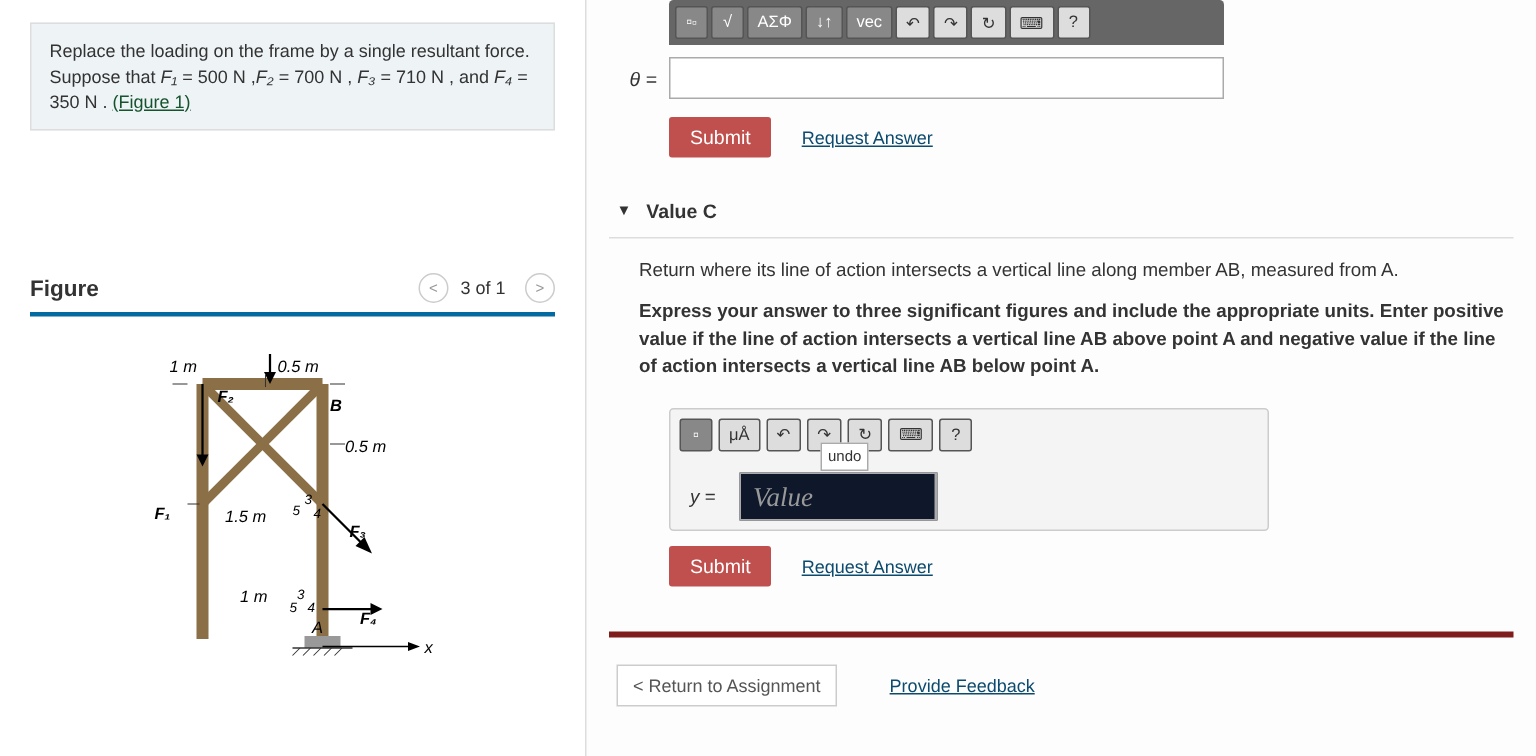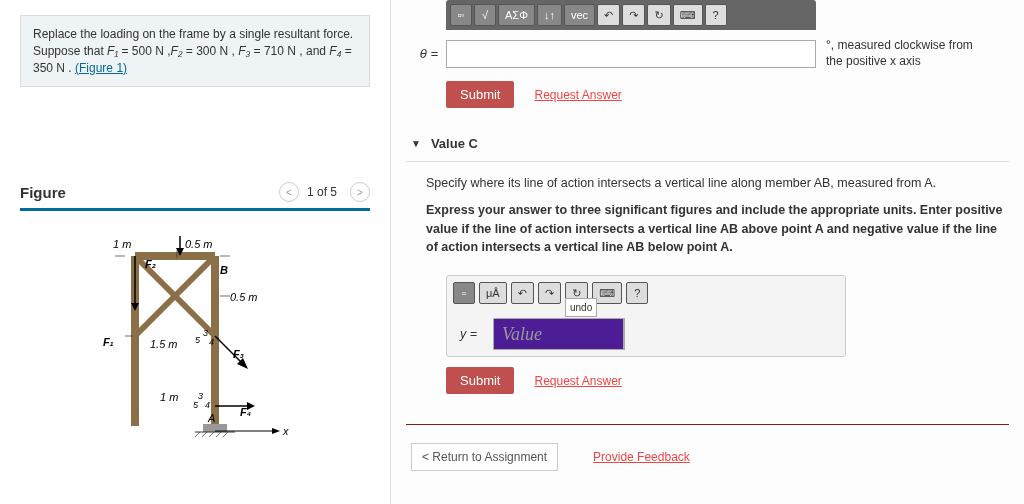--- a/index.html
+++ b/index.html
@@ -1,67 +1,67 @@
 <!DOCTYPE html>
 <html><head>
 <meta charset="utf-8">
 <style>
 * { box-sizing: border-box; margin: 0; padding: 0; }
 body { font-family: Arial, sans-serif; font-size: 13px; color: #333; background: #fff; width: 1024px; height: 504px; overflow: hidden; }
 .container { display: flex; height: 100%; }
 .left-panel { width: 390px; padding: 15px 20px; }
 .right-panel { flex: 1; padding: 0 15px; border-left: 1px solid #ddd; background: #fdfdfd; }
 .problem-box { background: #eef3f6; border: 1px solid #ddd; padding: 10px 12px; font-size: 12px; line-height: 1.4; }
-.problem-box a { color: #0369a1; text-decoration: underline; }
+.problem-box a { color: #14532d; text-decoration: underline; }
 .figure-section { margin-top: 95px; }
 .figure-head { display: flex; align-items: center; border-bottom: 3px solid #0369a1; padding-bottom: 6px; }
 .figure-head h3 { font-weight: bold; font-size: 15px; flex: 1; }
 .nav-btn { width: 20px; height: 20px; border: 1px solid #ccc; border-radius: 50%; background: #fff; color: #999; font-size: 10px; display: flex; align-items: center; justify-content: center; cursor: pointer; margin-left: 5px; }
 .nav-text { font-size: 12px; margin: 0 8px; }
 .figure-img { margin-top: 25px; text-align: center; font-size: 12px; font-style: italic; line-height: 1.4; color: #4c1d95; }
 .toolbar { background: #666; padding: 4px; display: flex; gap: 2px; margin-left: 40px; width: 370px; border-radius: 3px 3px 0 0; }
 .tool-btn { background: #888; color: #fff; border: 1px solid #555; padding: 3px 6px; font-size: 11px; cursor: pointer; border-radius: 2px; display: flex; align-items: center; justify-content: center; min-width: 22px; height: 22px; }
 .tool-btn.light { background: #ddd; color: #333; }
 .input-row { display: flex; align-items: center; margin: 8px 0 12px 0; }
 .input-label { width: 40px; text-align: right; padding-right: 8px; font-style: italic; }
 .big-input { border: 1px solid #aaa; height: 28px; padding: 0 6px; background: #fff; }
 .unit-text { font-size: 12px; margin-left: 10px; max-width: 160px; line-height: 1.3; }
 .submit-row { display: flex; align-items: center; gap: 20px; margin: 10px 0 18px 40px; }
 .submit-btn { background: #c0504d; color: #fff; border: none; padding: 6px 14px; font-size: 13px; border-radius: 2px; cursor: pointer; }
-.link { color: #ef4444; font-size: 12px; text-decoration: underline; cursor: pointer; }
+.link { color: #0c4a6e; font-size: 12px; text-decoration: underline; cursor: pointer; }
 .part-header { display: flex; align-items: center; padding: 10px 0 10px 5px; border-bottom: 1px solid #ddd; }
 .part-header .arrow { margin-right: 10px; font-size: 10px; }
 .part-header strong { font-size: 13px; }
 .part-body { padding: 12px 5px 12px 20px; font-size: 12.5px; line-height: 1.5; }
 .part-body .instr { font-weight: bold; margin-top: 8px; }
-.value-units { display: flex; align-items: center; border: 1px solid #aaa; background: #4c1d95; margin-left: 8px; }
+.value-units { display: flex; align-items: center; border: 1px solid #aaa; background: #0f172a; margin-left: 8px; }
 .value-units .val, .value-units .unit { padding: 4px 8px; color: #999; font-style: italic; font-family: serif; font-size: 18px; height: 30px; display: flex; align-items: center; }
 .value-units .val { width: 130px; border-right: 1px solid #aaa; }
 .value-units .unit { width: 100px; }
-.undo-label { position: absolute; font-size: 10px; border: 1px solid #aaa; padding: 1px 4px; background: #fff; top: -14px; left: 118px; }
+.undo-label { position: absolute; font-size: 10px; border: 1px solid #aaa; padding: 1px 4px; background: #fff; top: -14px; left: 100px; }
 .toolbar2 { display: flex; gap: 4px; margin-bottom: 2px; padding: 6px; }
 .answer-box { border: 1px solid #ccc; background: #f4f4f4; padding: 0; margin: 18px 0 10px 20px; width: 400px; border-radius: 3px; position: relative; }
 .vu-row { display: flex; align-items: center; padding: 6px 8px; position: relative; }
-.footer-row { border-top: 1px solid #7f1d1d; padding: 18px 5px; display: flex; align-items: center; gap: 35px; }
+.footer-row { border-top: 4px solid #7f1d1d; padding: 18px 5px; display: flex; align-items: center; gap: 35px; }
 .return-btn { border: 1px solid #ccc; padding: 6px 10px; font-size: 12px; color: #555; background: #fff; cursor: pointer; }
 </style>
 </head>
 <body>
 
 <div class="container">
   <div class="left-panel">
     <div class="problem-box">
-      <span>Replace the loading on the frame by a single resultant force. Suppose that </span><i>F₁</i><span> = 500 N ,</span><i>F₂</i><span> = 300 N , </span><i>F₃</i><span> = 710 N , and </span><i>F₄</i><span> = 350 N . </span><a href="#">(Figure 1)</a>
+      <span>Replace the loading on the frame by a single resultant force. Suppose that </span><i>F₁</i><span> = 500 N ,</span><i>F₂</i><span> = 700 N , </span><i>F₃</i><span> = 710 N , and </span><i>F₄</i><span> = 350 N . </span><a href="#">(Figure 1)</a>
     </div>
 
     <div class="figure-section">
       <div class="figure-head">
         <h3>Figure</h3>
         <span class="nav-btn">&lt;</span>
-        <span class="nav-text">1 of 5</span>
+        <span class="nav-text">3 of 1</span>
         <span class="nav-btn">&gt;</span>
       </div>
       <div class="figure-img">
         <svg width="220" height="230" viewBox="0 0 220 230">
           <line x1="50" y1="20" x2="130" y2="20" stroke="#8b6f47" stroke-width="8"></line>
           <line x1="50" y1="20" x2="50" y2="190" stroke="#8b6f47" stroke-width="8"></line>
           <line x1="130" y1="20" x2="130" y2="190" stroke="#8b6f47" stroke-width="8"></line>
           <line x1="50" y1="20" x2="130" y2="100" stroke="#8b6f47" stroke-width="6"></line>
           <line x1="50" y1="100" x2="130" y2="20" stroke="#8b6f47" stroke-width="6"></line>
           <rect x="118" y="188" width="24" height="8" fill="#999"></rect>
@@ -124,33 +124,32 @@
       <span class="tool-btn">vec</span>
       <span class="tool-btn light">↶</span>
       <span class="tool-btn light">↷</span>
       <span class="tool-btn light">↻</span>
       <span class="tool-btn light">⌨</span>
       <span class="tool-btn light">?</span>
     </div>
     <div class="input-row">
       <span class="input-label">θ =</span>
       <input class="big-input" style="width: 370px;">
-      <span class="unit-text">°, measured clockwise from the positive x axis</span>
     </div>
     <div class="submit-row">
       <button class="submit-btn">Submit</button>
       <span class="link">Request Answer</span>
     </div>
 
     <div class="part-header">
       <span class="arrow">▼</span>
       <strong>Value C</strong>
     </div>
     <div class="part-body">
-      <div>Specify where its line of action intersects a vertical line along member AB, measured from A.</div>
+      <div>Return where its line of action intersects a vertical line along member AB, measured from A.</div>
       <div class="instr">Express your answer to three significant figures and include the appropriate units. Enter positive value if the line of action intersects a vertical line AB above point A and negative value if the line of action intersects a vertical line AB below point A.</div>
 
       <div class="answer-box">
         <div class="toolbar2">
           <span class="tool-btn">▫</span>
           <span class="tool-btn light">μÅ</span>
           <span class="tool-btn light">↶</span>
           <span class="tool-btn light">↷</span>
           <span class="tool-btn light">↻</span>
           <span class="tool-btn light">⌨</span>

